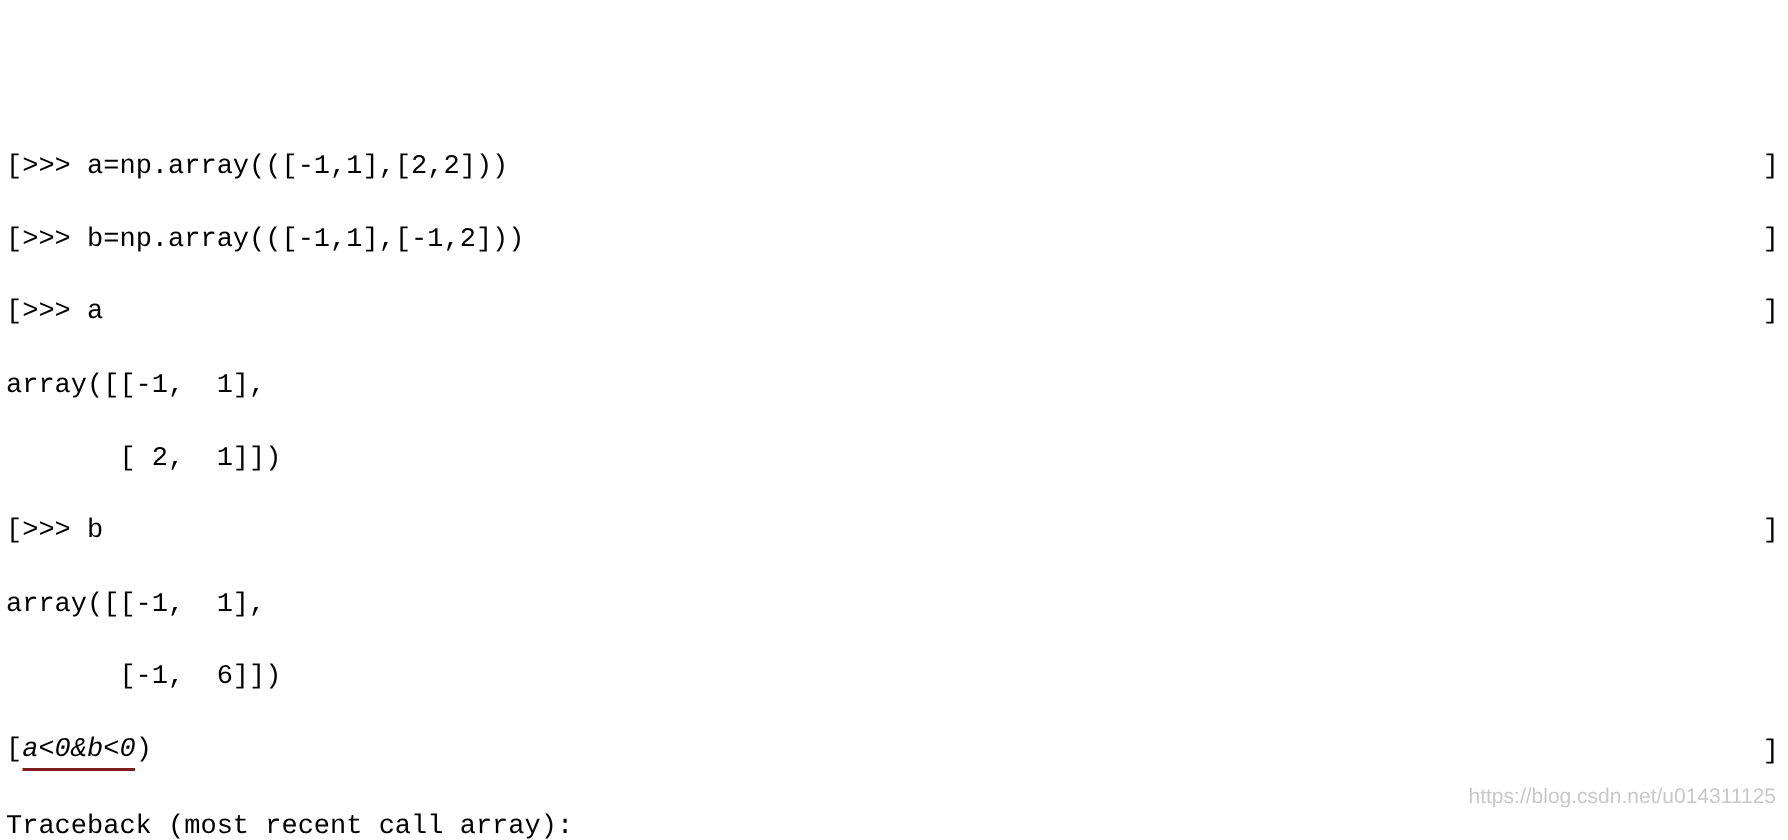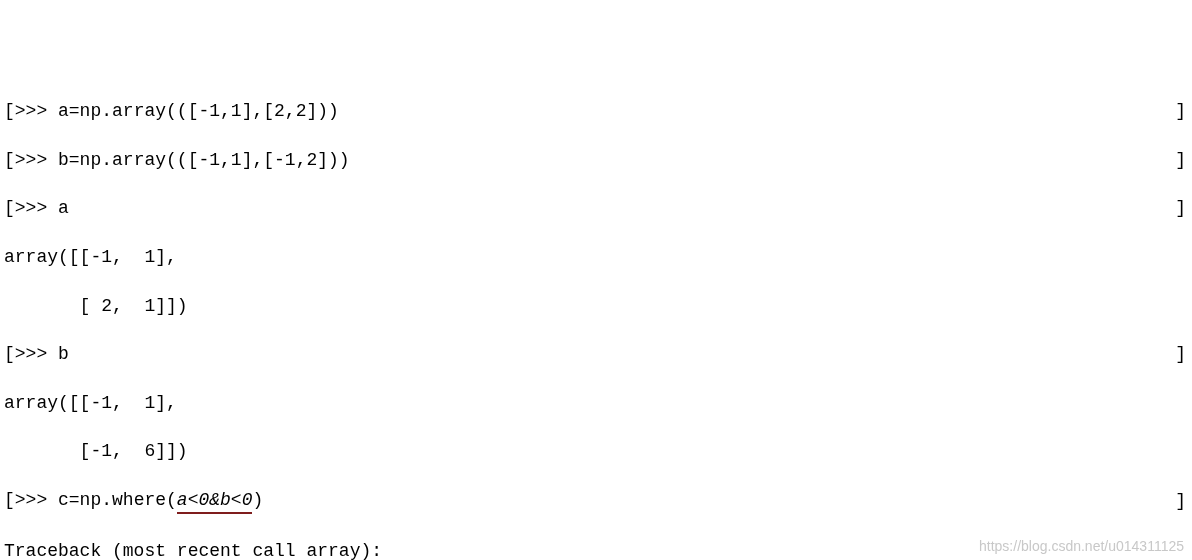--- a/index.html
+++ b/index.html
@@ -37,21 +37,21 @@
       padding-right: 2px;
     }
     .underline-red {
       border-bottom: 2px solid #7f1d1d;
       padding-bottom: 0px;
       font-style: italic;
     }
     .watermark {
       position: absolute;
       right: 8px;
-      bottom: 4px;
+      bottom: 20px;
       color: #c8c8c8;
       font-size: 14px;
       font-family: Arial, sans-serif;
     }
   </style>
 </head>
 <body>
 
 
 
@@ -69,21 +69,21 @@
 </div>
 <div class="line"><span>array([[-1,  1],</span></div>
 <div class="line"><span>       [ 2,  1]])</span></div>
 <div class="line bracket-row">
   <span class="left-content"><span class="prompt-start">[</span><span>&gt;&gt;&gt; b</span></span>
   <span class="right-bracket">]</span>
 </div>
 <div class="line"><span>array([[-1,  1],</span></div>
 <div class="line"><span>       [-1,  6]])</span></div>
 <div class="line bracket-row">
-  <span class="left-content"><span class="prompt-start">[</span><span>&gt;&gt;&gt; c=np.where(</span><span class="underline-red">a&lt;0&amp;b&lt;0</span><span>)</span></span>
+  <span class="left-content"><span class="prompt-start">[</span><span class="underline-red">a&lt;0&amp;b&lt;0</span><span>)</span></span>
   <span class="right-bracket">]</span>
 </div>
 <div class="line"><span>Traceback (most recent call array):</span></div>
 
 
 
 
 
 
 

